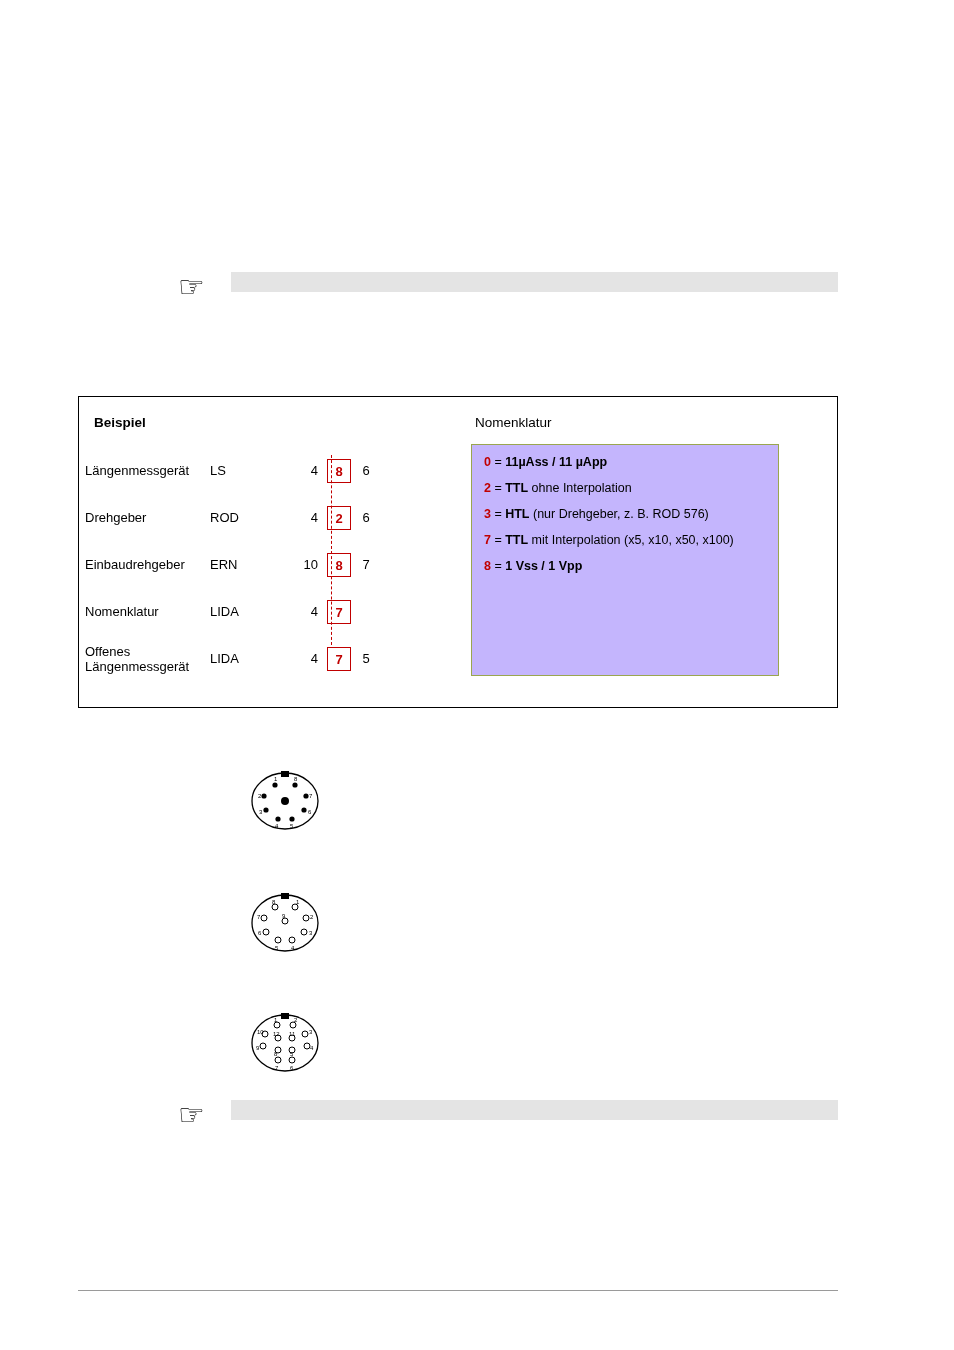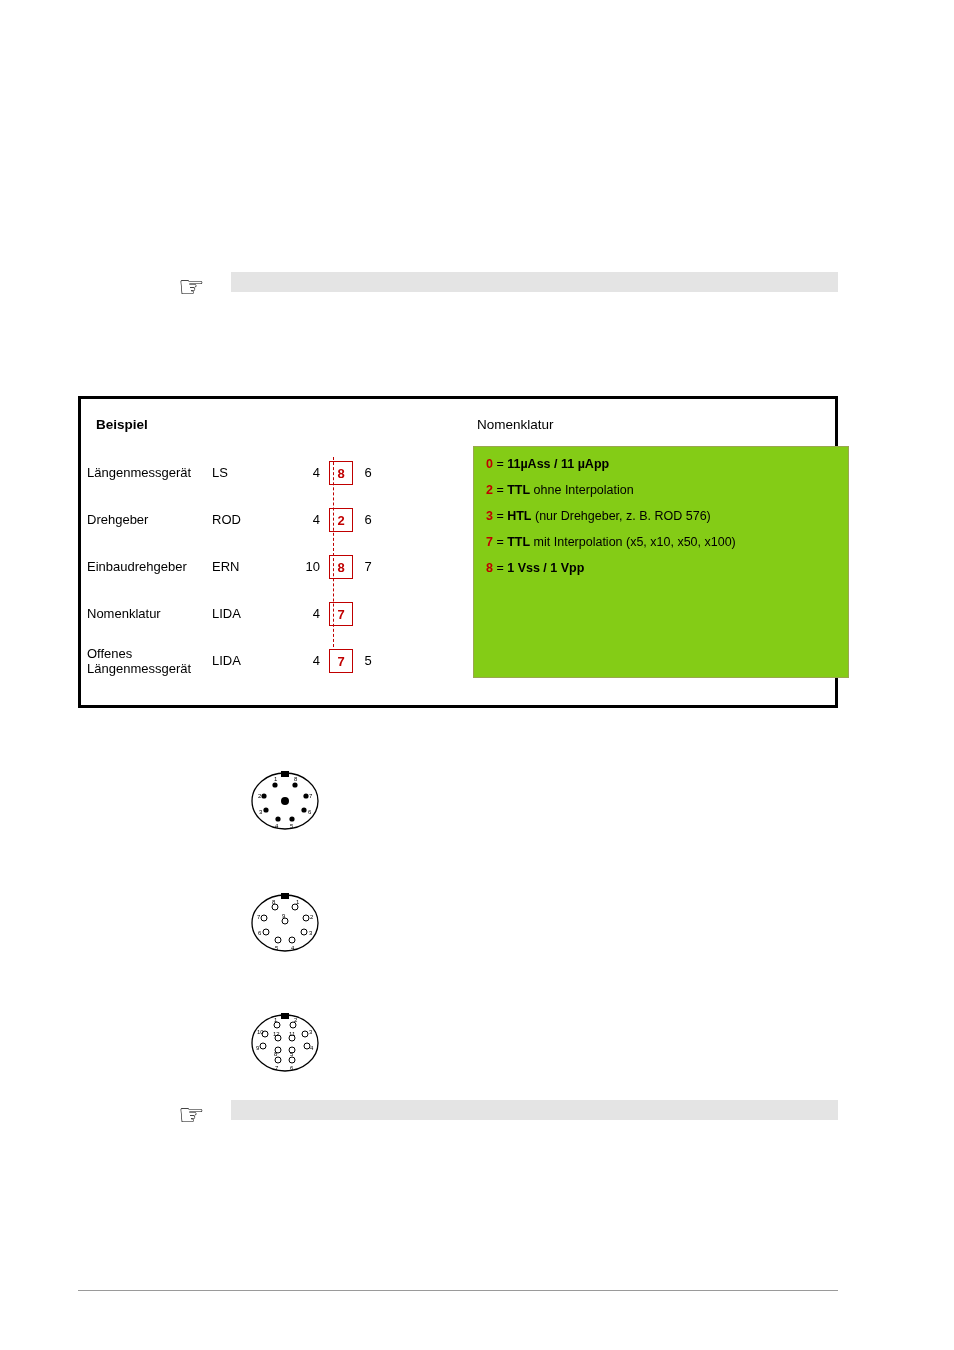--- a/index.html
+++ b/index.html
@@ -22,21 +22,21 @@
   }
   .note-body{flex:1;}
   .note-strip{
     background:#e4e4e4;height:20px;width:100%;
   }
   .note-rest{height:0;}
 
   
   .figure{
     position:absolute;left:78px;top:396px;width:760px;height:312px;
-    border:3px solid #000000;background:#fff;box-sizing:border-box;padding-left:12px;
+    border:1px solid #000000;background:#fff;box-sizing:border-box;padding-left:12px;
   }
   .fig-left-title{
     position:absolute;left:15px;top:18px;font-size:13.5px;font-weight:bold;
   }
   .fig-right-title{
     position:absolute;left:396px;top:18px;font-size:13.5px;font-weight:normal;
   }
   .rows{position:absolute;left:6px;top:50px;width:340px;}
   .row{
     height:47px;display:flex;align-items:center;position:relative;
@@ -53,22 +53,22 @@
   .dash-line{
     position:absolute;left:252px;top:58px;width:0;height:190px;
     border-left:1px dashed #c00000;
   }
 
   
   .arrow{position:absolute;left:404px;top:128px;width:60px;height:70px;}
 
   
   .nomen{
-    position:absolute;left:392px;top:47px;width:376px;height:232px;
-    background:#84cc16;border:1px solid #9aa64f;box-sizing:border-box;
+    position:absolute;left:392px;top:47px;width:308px;height:232px;
+    background:#c4b5fd;border:1px solid #9aa64f;box-sizing:border-box;
     padding:10px 10px 8px 12px;
   }
   .nom-item{font-size:12.5px;line-height:15px;margin-bottom:11px;}
   .nom-key{color:#c00000;font-weight:bold;}
   .b{font-weight:bold;}
   .nom-sub{display:block;padding-left:34px;}
 
   
   .conn{position:absolute;}
   .conn svg{display:block;}

